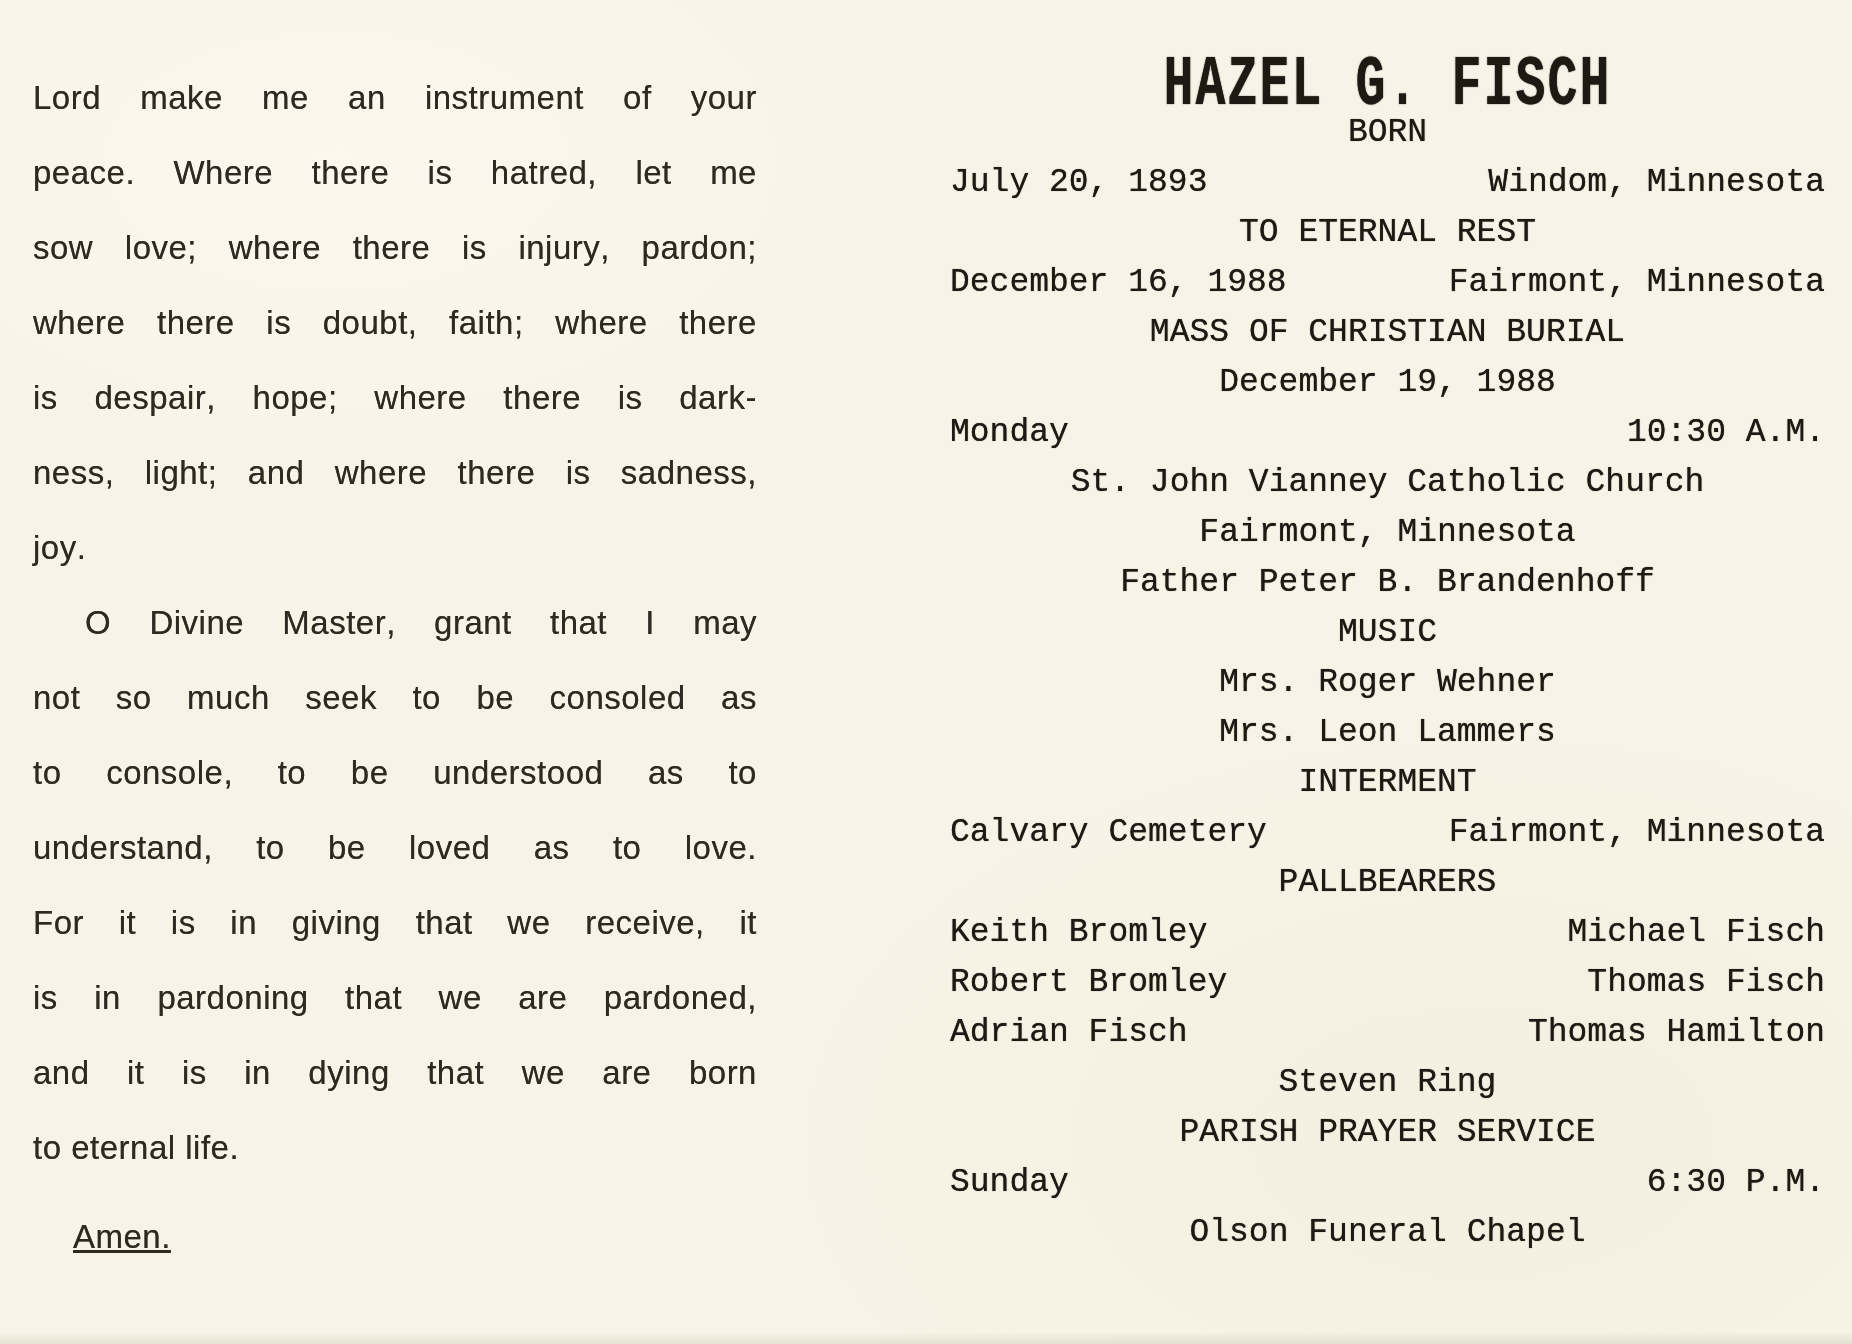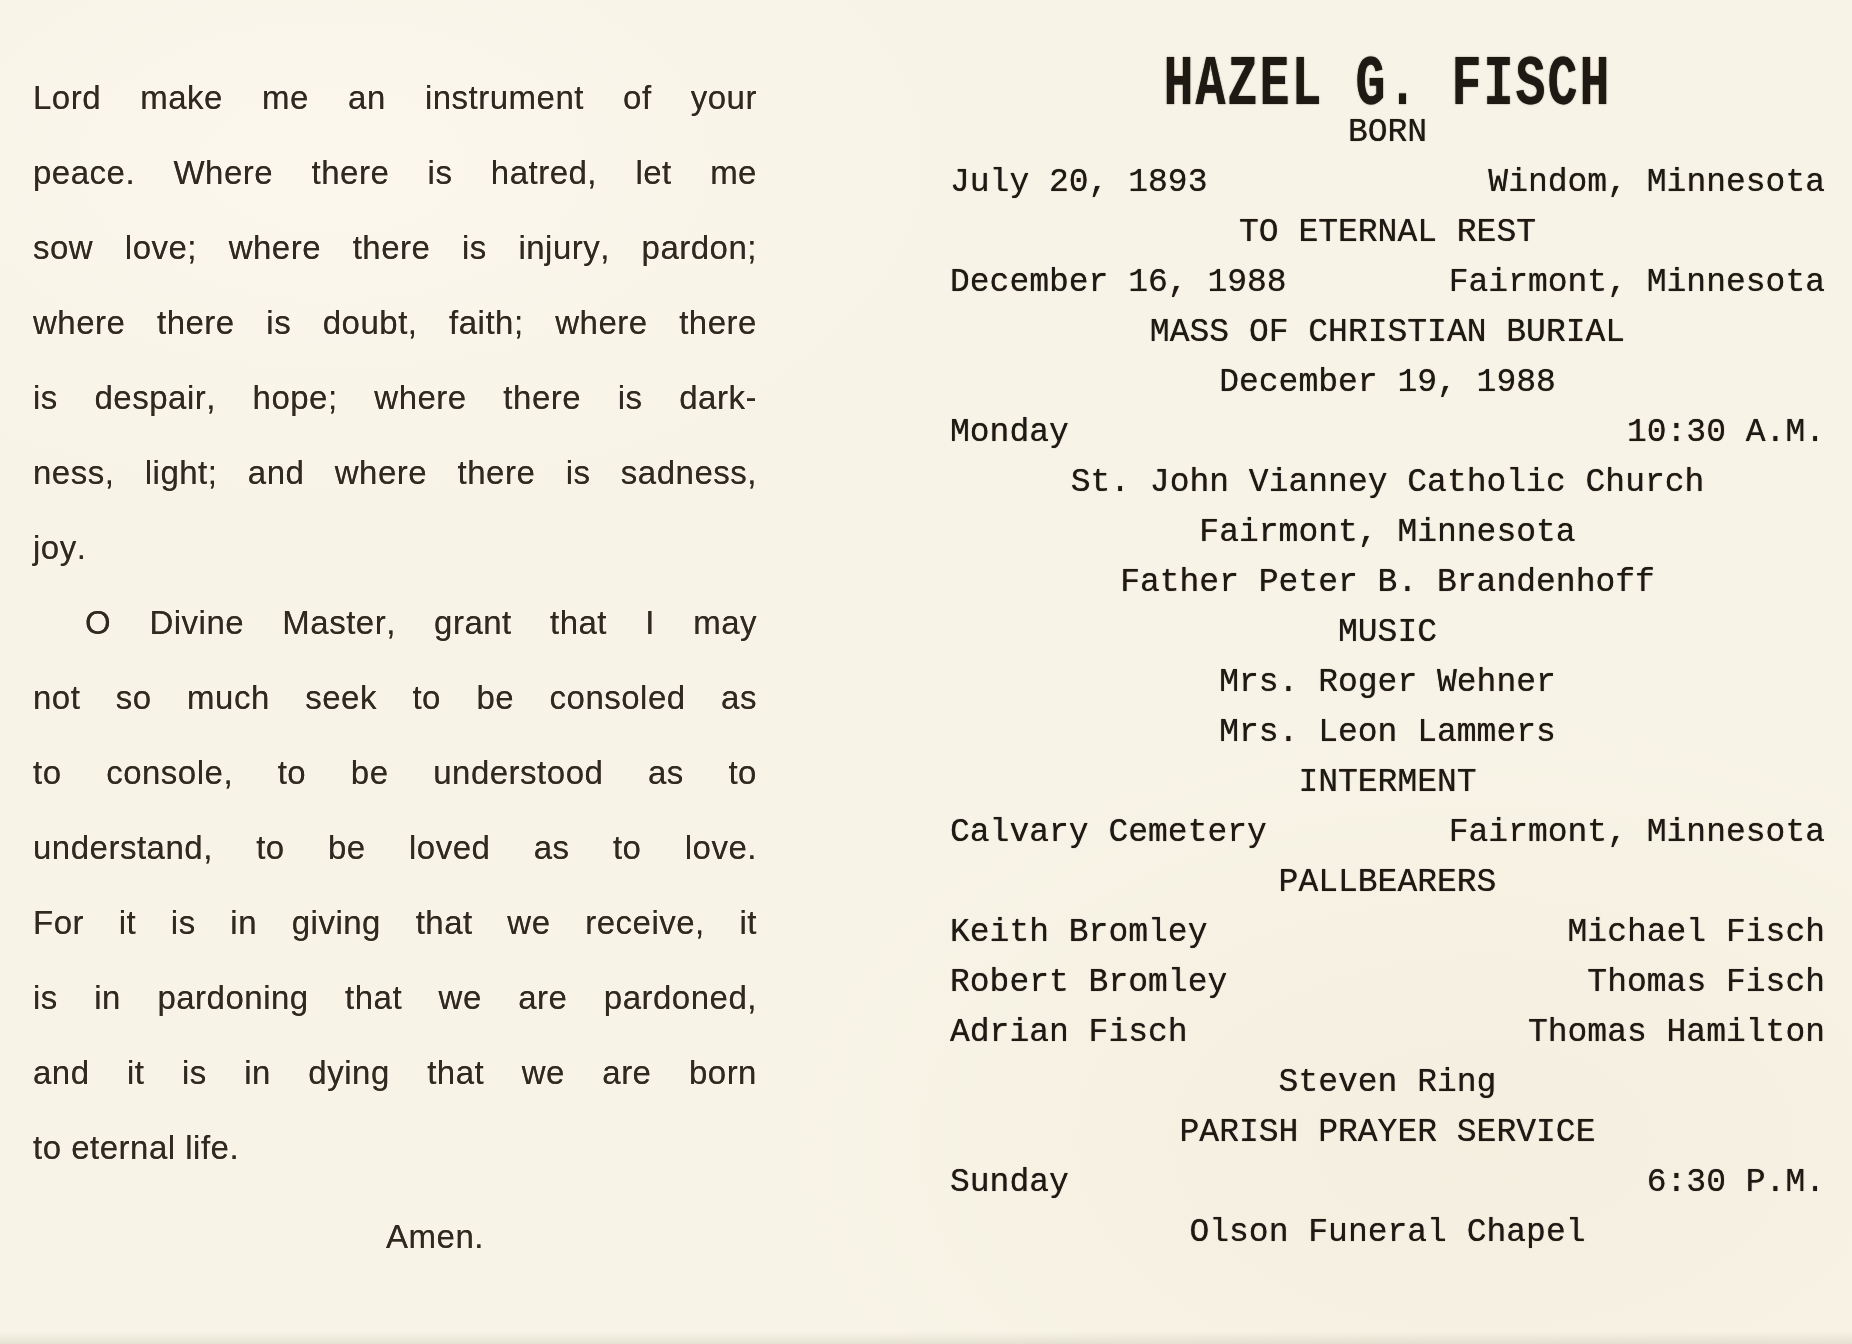--- a/index.html
+++ b/index.html
@@ -20,21 +20,21 @@
     font-family:"Liberation Sans", sans-serif;
     font-size:33px; letter-spacing:0.5px;
     text-shadow:0 0 0.6px rgba(47,41,33,0.75);
   }
   .pline { height:75px; line-height:75px; white-space:nowrap; }
   .pline.just { display:flex; justify-content:space-between; }
   .pline.indent { padding-left:52px; }
   .pline span { display:inline-block; }
   .amen {
     margin-top:14px; height:75px; line-height:75px;
-    text-align:center; transform:translateX(40px);
+    transform:translateX(40px);text-decoration:underline;
   }
 
   
   .service-panel {
     position:absolute; left:950px; top:0; width:875px; height:1140px;
     color:var(--type-ink, #1e1913);
     font-family:"Liberation Mono", monospace;
   }
   .title {
     position:absolute; top:16px; left:0; width:100%;

